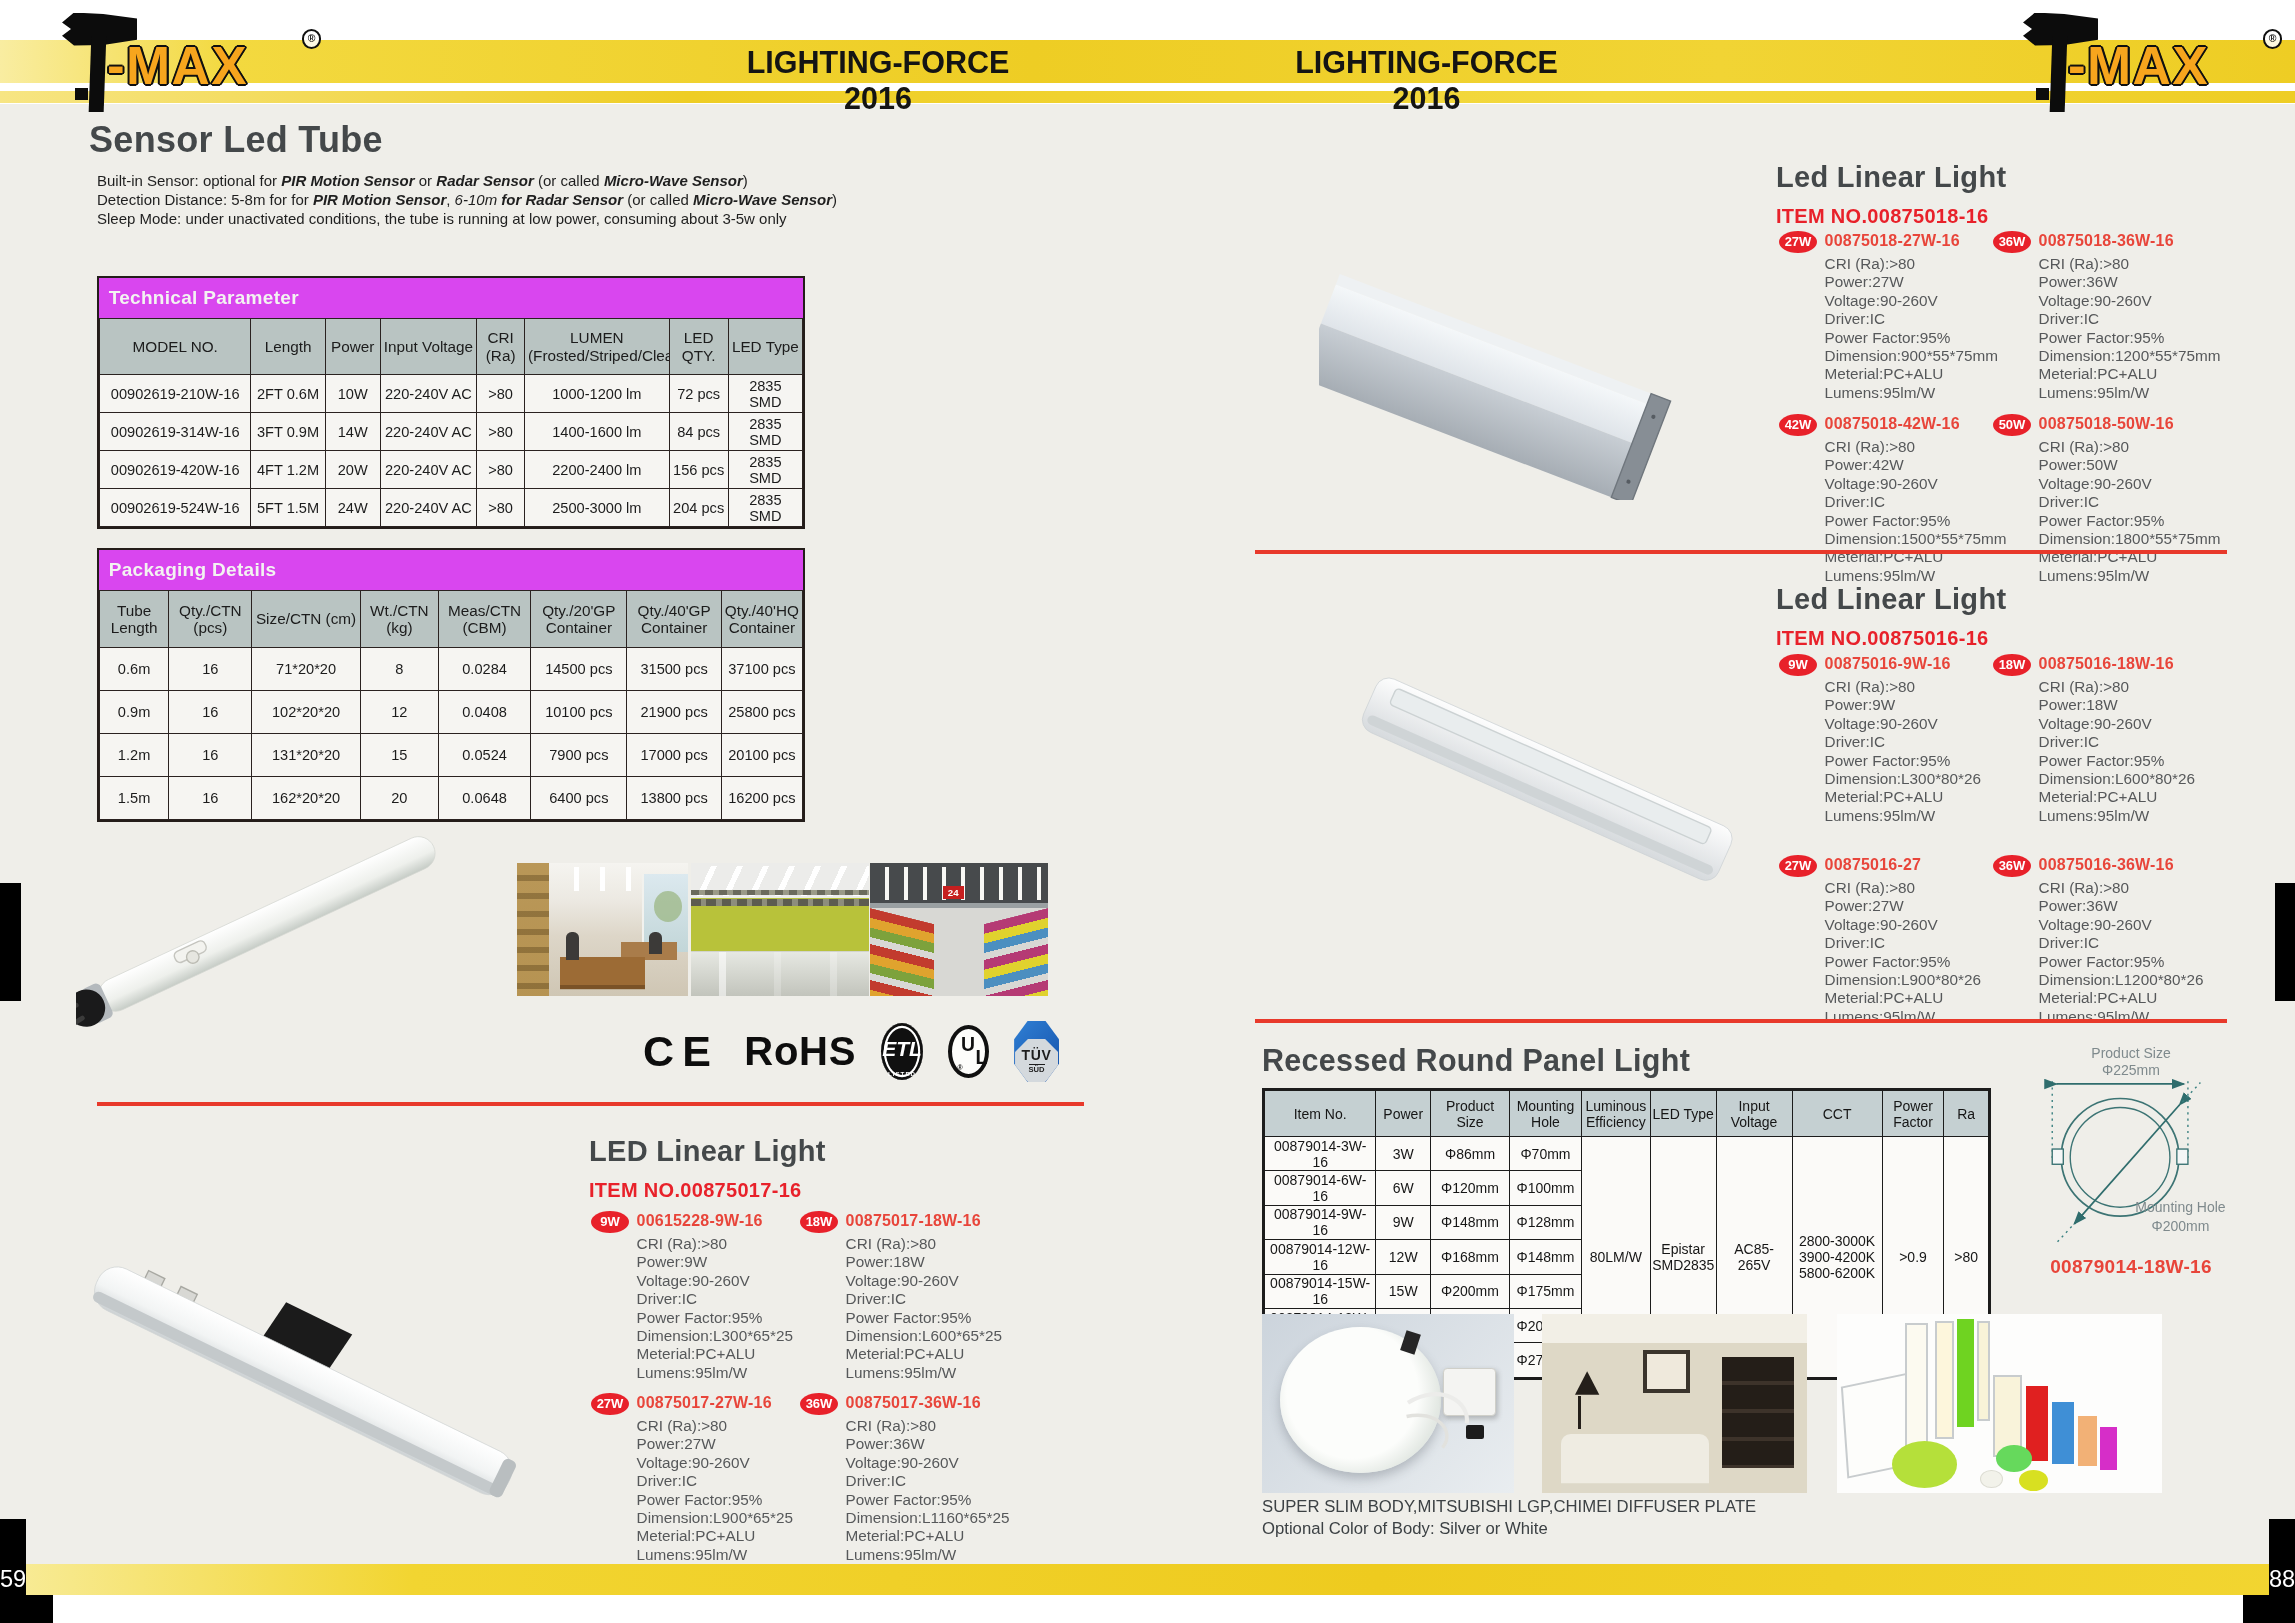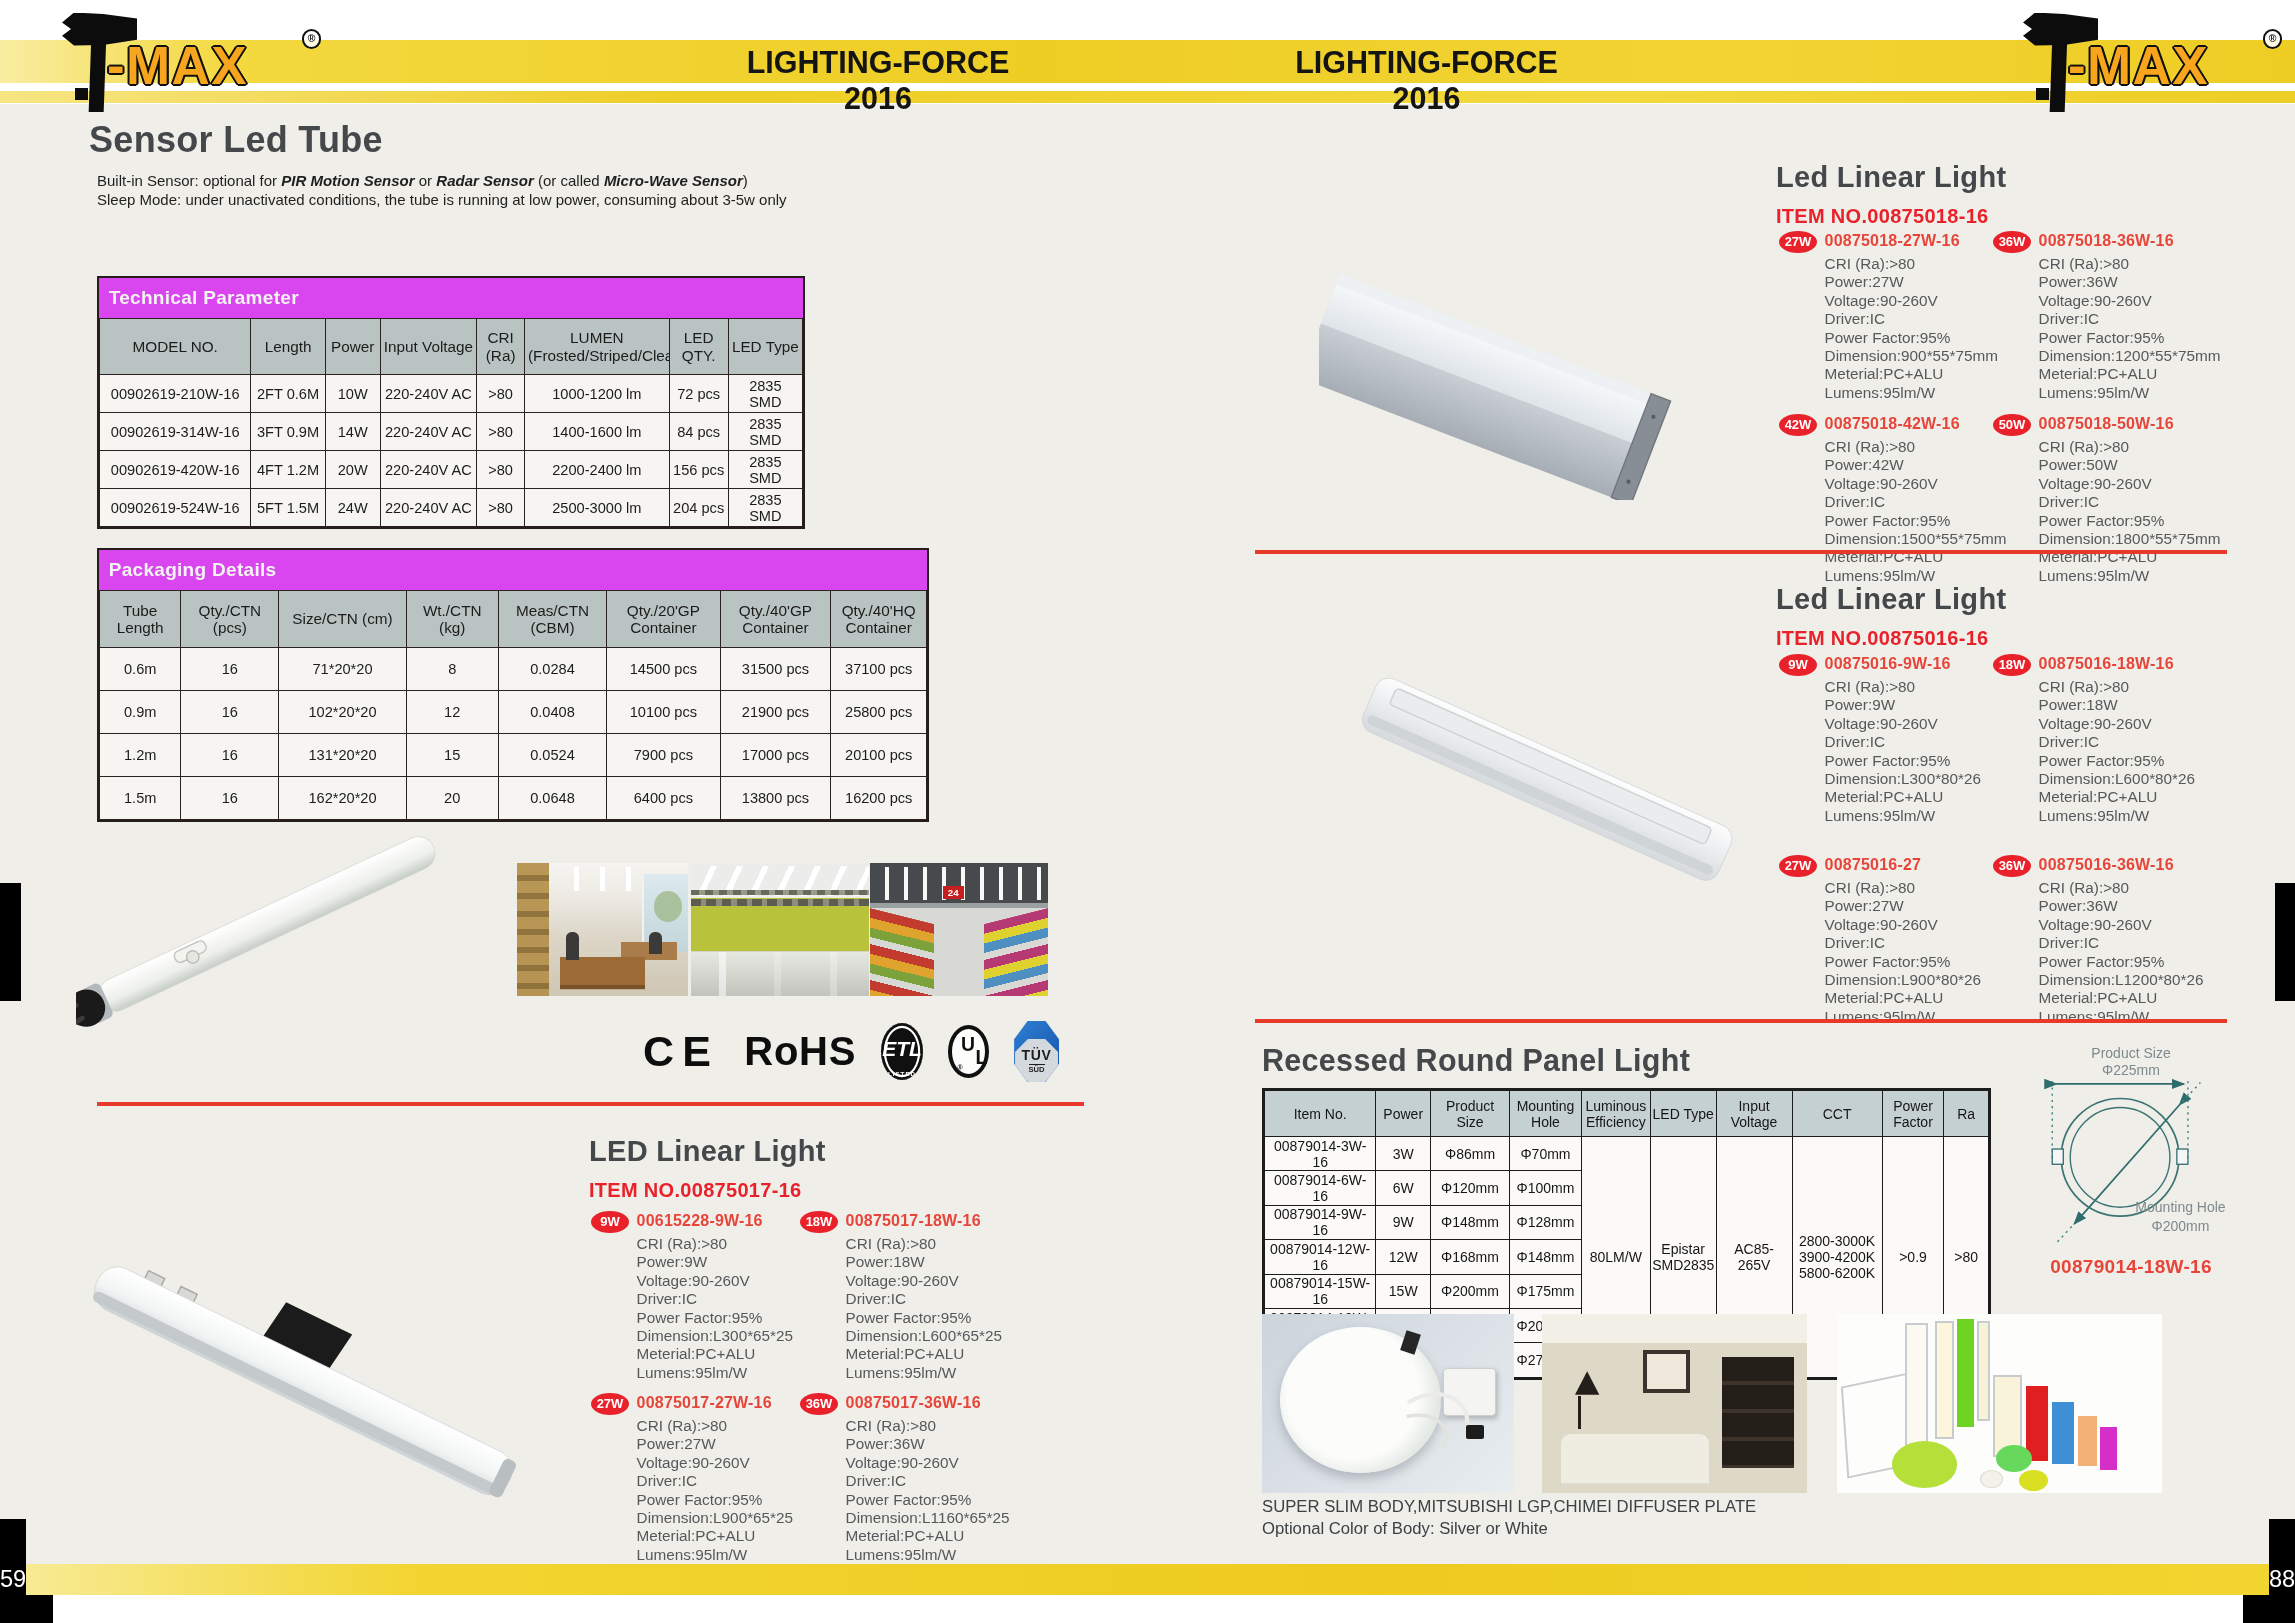--- a/index.html
+++ b/index.html
@@ -161,20 +161,21 @@
     <div class="hammer-handle"></div>
     <div class="hammer-foot"></div>
     <span class="logo-text">-MAX</span>
     <span class="logo-reg">®</span>
   </div>
 
   <div class="sec-title" style="left:89px;top:119px;font-size:36px">Sensor Led Tube</div>
 
   <div class="intro">
       <div class="intro-line">Built-in Sensor: optional for <b><i>PIR Motion Sensor</i></b> or <b><i>Radar Sensor</i></b> (or called <b><i>Micro-Wave Sensor</i></b>)</div>
+      <div class="intro-line">Detection Distance: 5-8m for  for <b><i>PIR Motion Sensor</i></b>, <i>6-10m</i> <b><i>for Radar Sensor</i></b> (or called <b><i>Micro-Wave Sensor</i></b>)</div>
       <div class="intro-line">Sleep Mode: under unactivated conditions, the tube is running at low power, consuming about 3-5w only</div>
     </div>
 
   <div class="tbl" style="left:97px;top:276px;width:708px">
     <div class="tbl-title">Technical Parameter</div>
     <table class="cat-table tech-table">
       <colgroup>
           <col style="width:151px">
           <col style="width:74px">
           <col style="width:55px">
@@ -234,21 +235,21 @@
           <td>220-240V AC</td>
           <td>&gt;80</td>
           <td>2500-3000 lm</td>
           <td>204 pcs</td>
           <td>2835 SMD</td>
         </tr>
         </tbody>
     </table>
   </div>
 
-  <div class="tbl" style="left:97px;top:548px;width:832px">
+  <div class="tbl" style="left:97px;top:548px;width:708px">
     <div class="tbl-title">Packaging Details</div>
     <table class="cat-table pack-table">
       <colgroup>
           <col style="width:69px">
           <col style="width:83px">
           <col style="width:108px">
           <col style="width:78px">
           <col style="width:92px">
           <col style="width:96px">
           <col style="width:94px">

